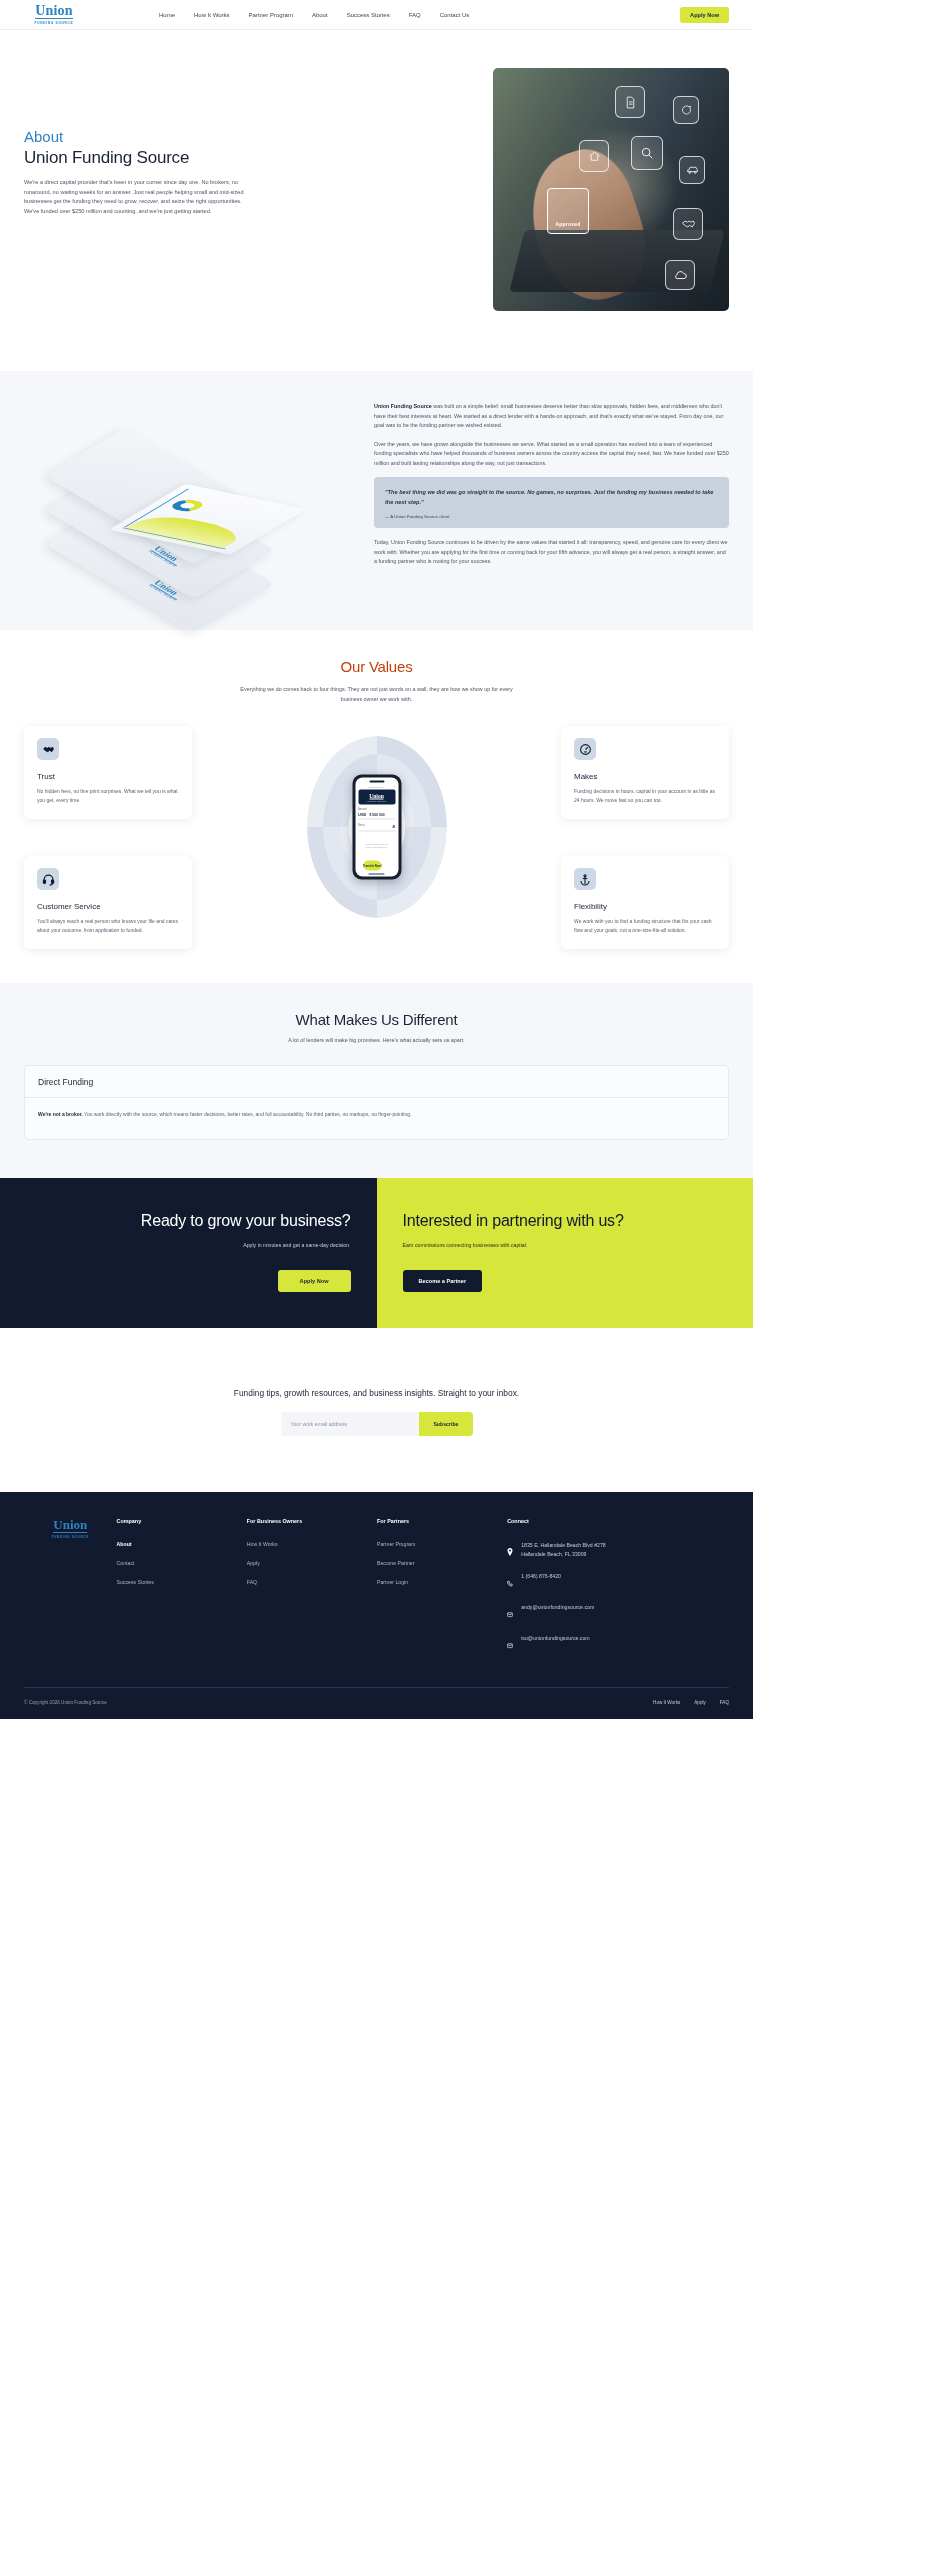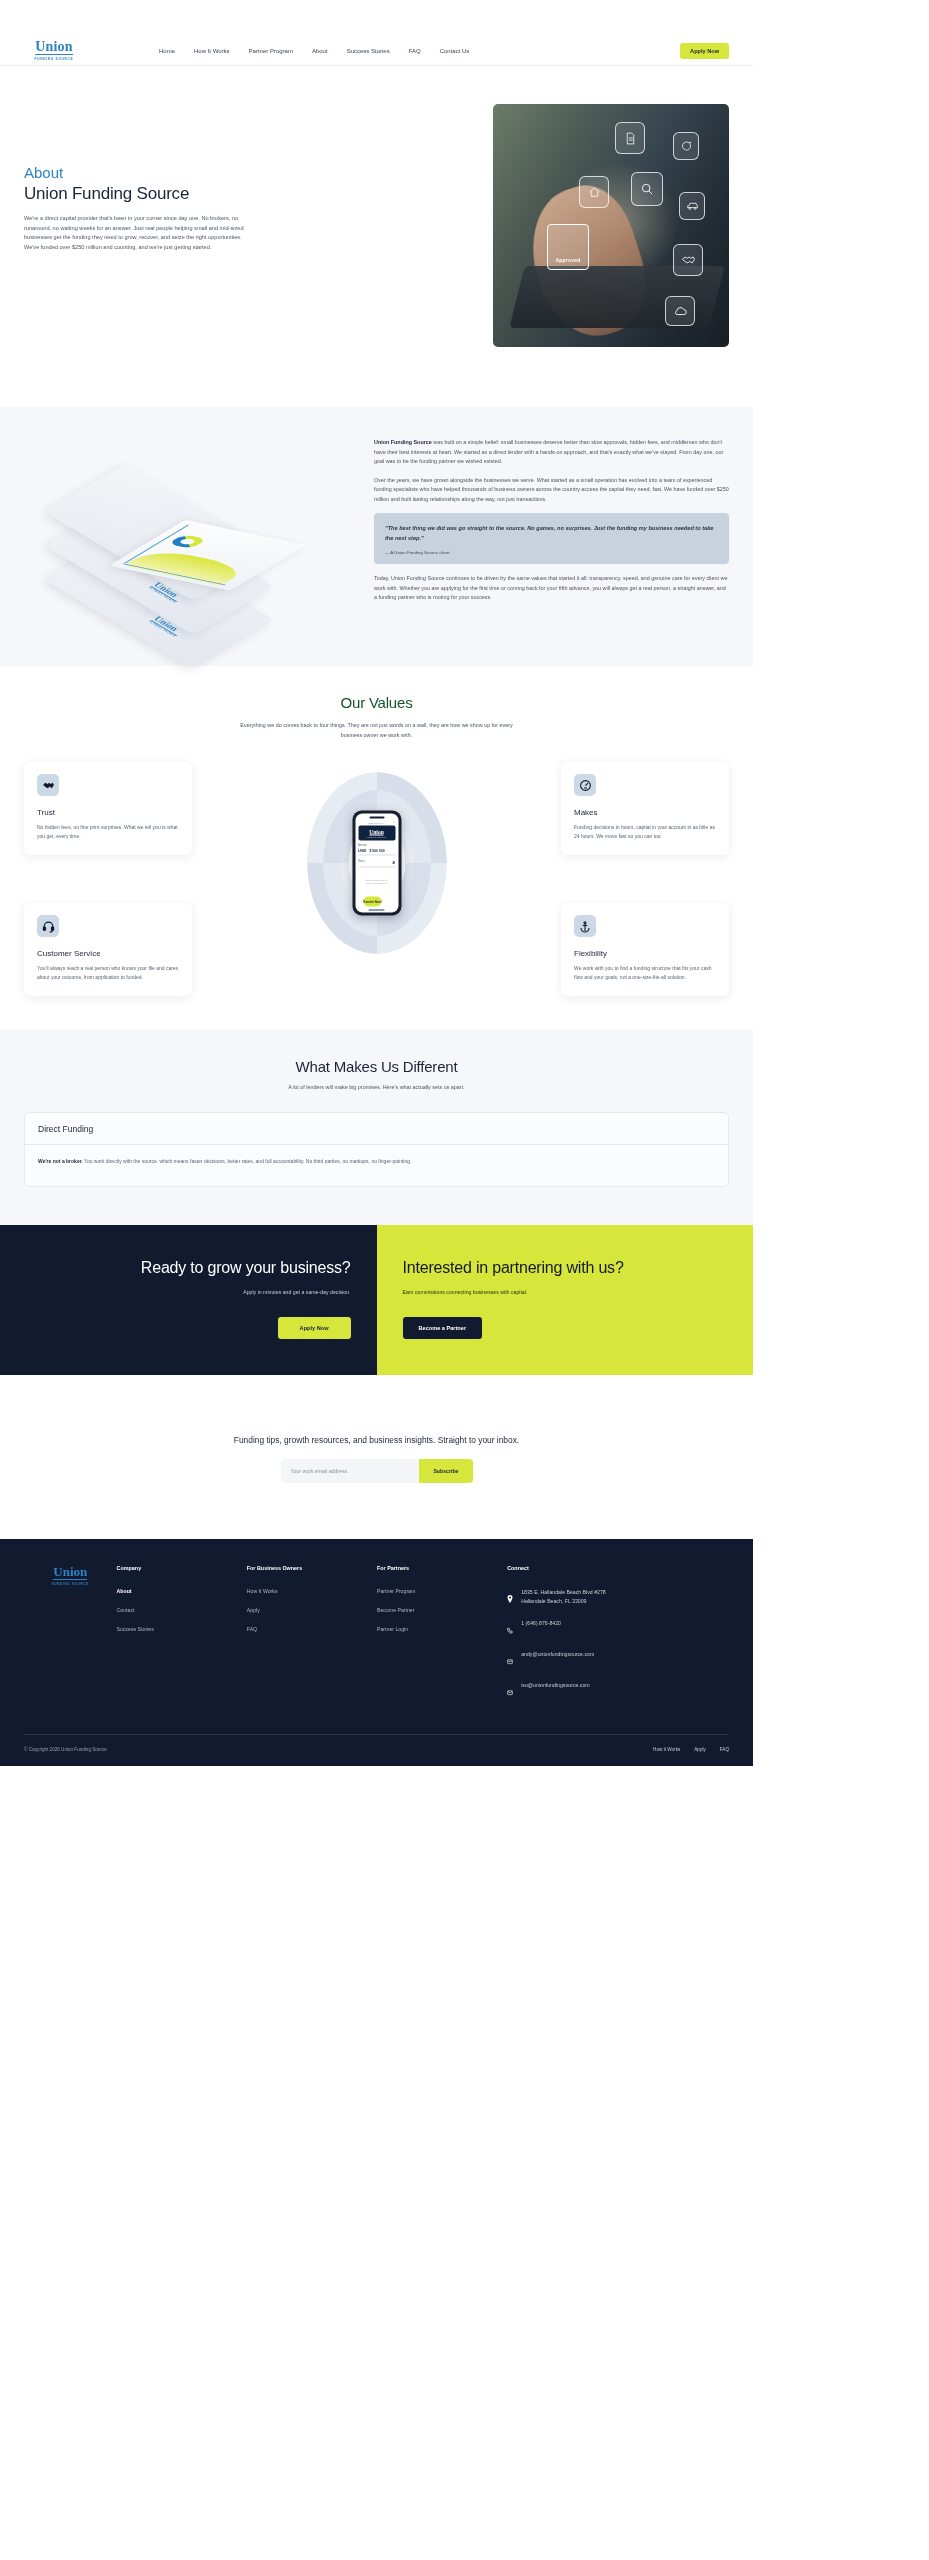--- a/index.html
+++ b/index.html
@@ -3,21 +3,21 @@
 <meta charset="utf-8">
 <style>
   * { box-sizing: border-box; margin: 0; padding: 0; }
   html, body { width: 929px; }
   body {
     font-family: "Liberation Sans", sans-serif;
     background: #ffffff;
     color: #1b2437;
     -webkit-font-smoothing: antialiased;
   }
-  .page { width: 753px; position: relative; overflow: hidden; margin-top: 36px; }
+  .page { width: 753px; position: relative; overflow: hidden; }
 
   
   .nav {
     height: 30px;
     display: flex;
     align-items: center;
     padding: 0 24px;
     border-bottom: 1px solid #ececf0;
     background: #fff;
   }
@@ -225,28 +225,28 @@
     color: #2d83c4; font-weight: 700;
     transform: rotate(45deg) skew(-14deg,-14deg);
   }
   .iso-lbl .t { font-size: 9px; border-bottom: .8px solid #2d83c4; line-height: 9px; }
   .iso-lbl .s { font-size: 2.6px; letter-spacing: .4px; text-align: center; }
 
   
   .values { background: #fff; padding: 28px 24px 34px 24px; }
   .values h2 {
     font-size: 15px; font-weight: 400; text-align: center;
-    color: #14532d; margin-bottom: 9px; letter-spacing: -.2px;
+    color: #c2410c; margin-bottom: 9px; letter-spacing: -.2px;
   }
   .values-sub {
     font-size: 5.4px; line-height: 10px; text-align: center;
     color: #4b5565; max-width: 290px; margin: 0 auto 22px auto;
   }
   .values-wrap { position: relative; display: flex; justify-content: space-between; }
-  .vcol { width: 168px; display: flex; flex-direction: column; gap: 48px; align-items: flex-end; }
+  .vcol { width: 168px; display: flex; flex-direction: column; gap: 37px; align-items: flex-end; }
   .vcard {
     background: #fff;
     border-radius: 6px;
     box-shadow: 0 2px 10px rgba(30,40,60,.09);
     padding: 12px 13px 14px 13px;
     min-height: 86px;
   }
   .vicon {
     width: 22px; height: 22px; border-radius: 5px;
     background: #ccd8e6;

